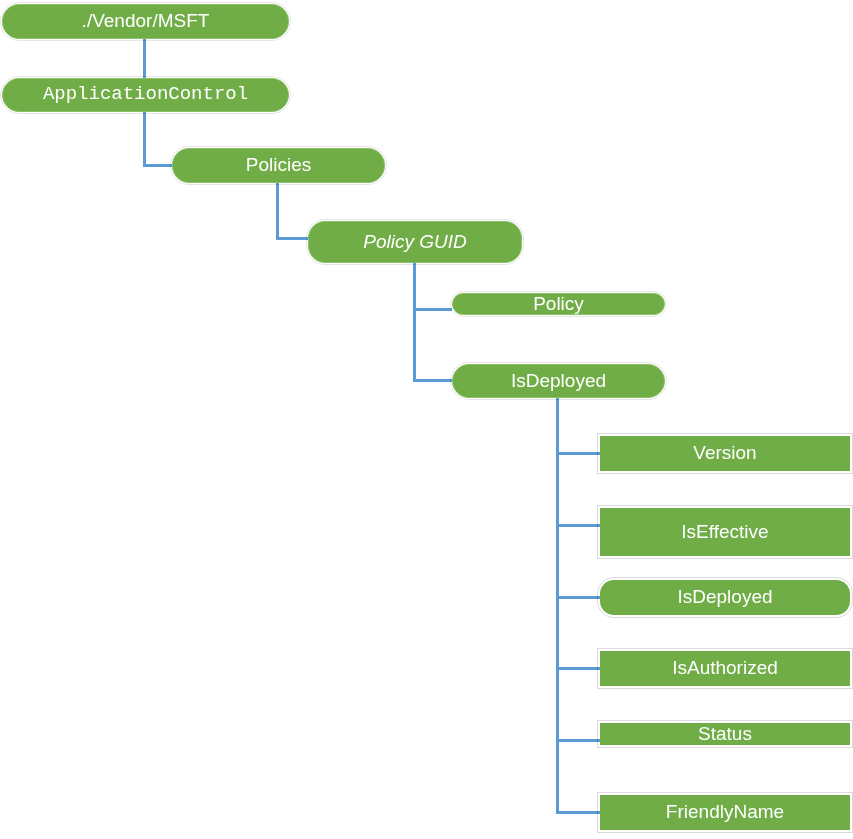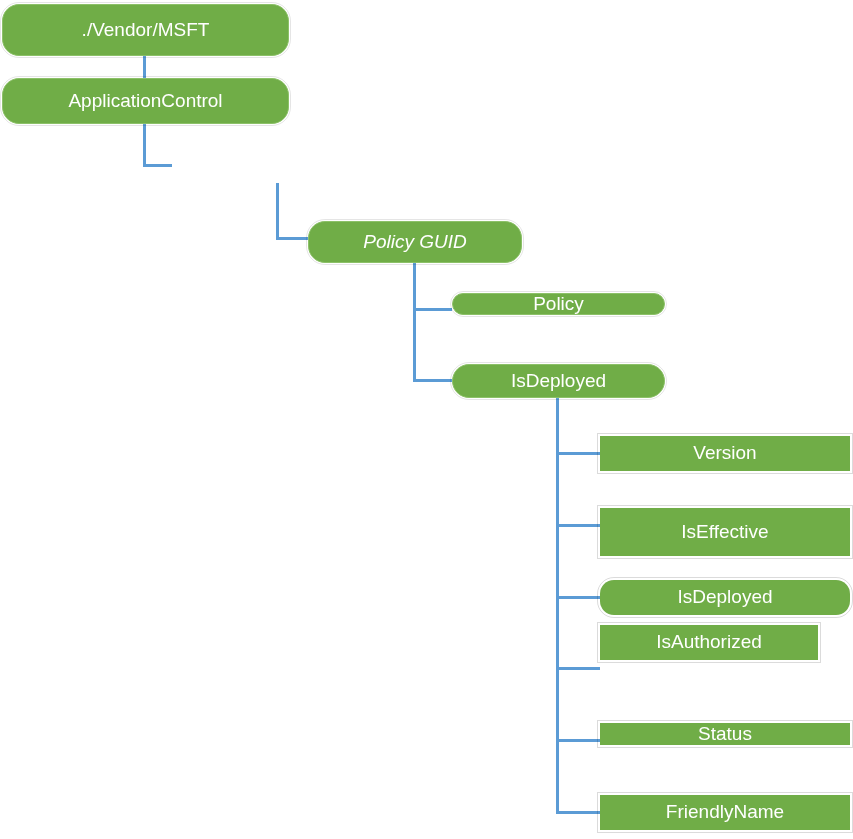--- a/index.html
+++ b/index.html
@@ -64,28 +64,31 @@
   <div class="conn h" style="left:413px; top:308px; width:39px;"></div>
   <div class="conn h" style="left:413px; top:379px; width:39px;"></div>
   <div class="conn v" style="left:556px; top:398px; height:416px;"></div>
   <div class="conn h" style="left:556px; top:452px; width:44px;"></div>
   <div class="conn h" style="left:556px; top:524px; width:44px;"></div>
   <div class="conn h" style="left:556px; top:596px; width:44px;"></div>
   <div class="conn h" style="left:556px; top:667px; width:44px;"></div>
   <div class="conn h" style="left:556px; top:739px; width:44px;"></div>
   <div class="conn h" style="left:556px; top:811px; width:44px;"></div>
 
-  <div class="node pill" style="left:2px;   top:4px;   width:287px; height:52px;">
+  <div class="node pill" style="left:2px;   top:4px;   width:287px; height:35px;">
     <span class="node-label">./Vendor/MSFT</span>
   </div>
 
-  <div class="node pill" style="left:2px;   top:78px;  width:287px; height:46px;">
+  <div class="node pill" style="left:2px;   top:78px;  width:287px; height:34px;font-family:Liberation Mono, monospace;">
     <span class="node-label">ApplicationControl</span>
   </div>
 
+  <div class="node pill" style="left:172px; top:148px; width:213px; height:35px;">
+    <span class="node-label">Policies</span>
+  </div>
 
   <div class="node pill italic" style="left:308px; top:221px; width:214px; height:42px;">
     <span class="node-label">Policy GUID</span>
   </div>
 
   <div class="node pill" style="left:452px; top:293px; width:213px; height:22px;">
     <span class="node-label">Policy</span>
   </div>
 
   <div class="node pill" style="left:452px; top:364px; width:213px; height:34px;">
@@ -97,21 +100,21 @@
   </div>
 
   <div class="node rect" style="left:600px; top:508px; width:250px; height:48px;">
     <span class="node-label">IsEffective</span>
   </div>
 
   <div class="node rect" style="left:600px; top:580px; width:250px; height:35px;border-radius:14px;">
     <span class="node-label">IsDeployed</span>
   </div>
 
-  <div class="node rect" style="left:600px; top:625px; width:218px; height:35px;text-align:center;">
+  <div class="node rect" style="left:600px; top:651px; width:250px; height:35px;text-align:center;">
     <span class="node-label">IsAuthorized</span>
   </div>
 
   <div class="node rect" style="left:600px; top:723px; width:250px; height:22px;">
     <span class="node-label">Status</span>
   </div>
 
   <div class="node rect" style="left:600px; top:795px; width:250px; height:35px;">
     <span class="node-label">FriendlyName</span>
   </div>

